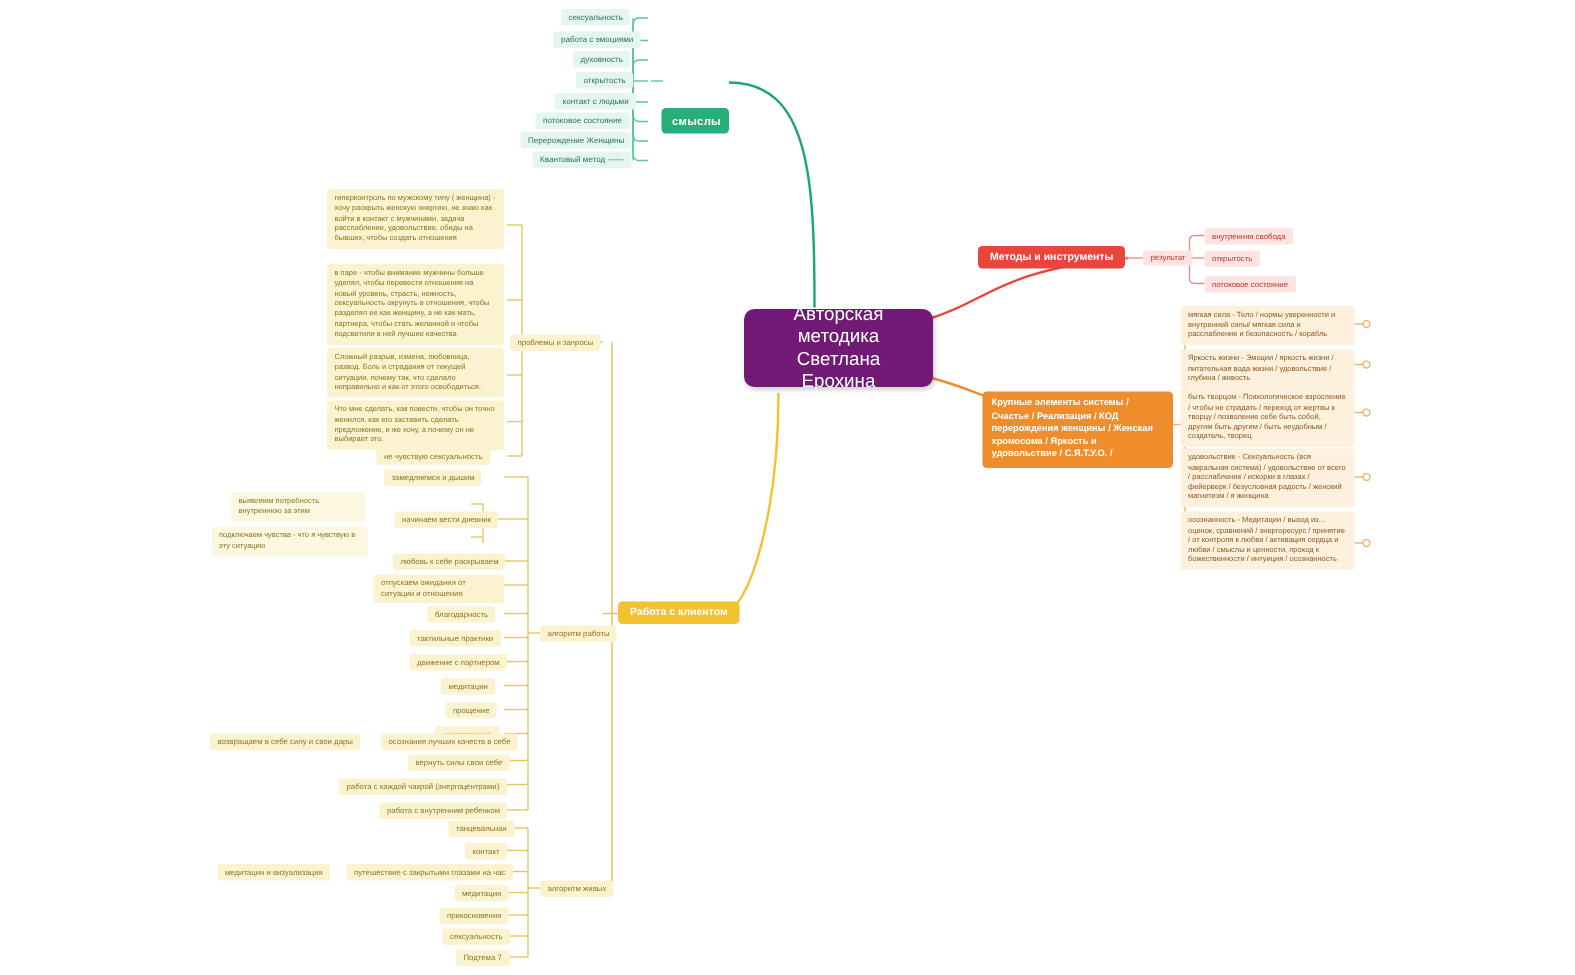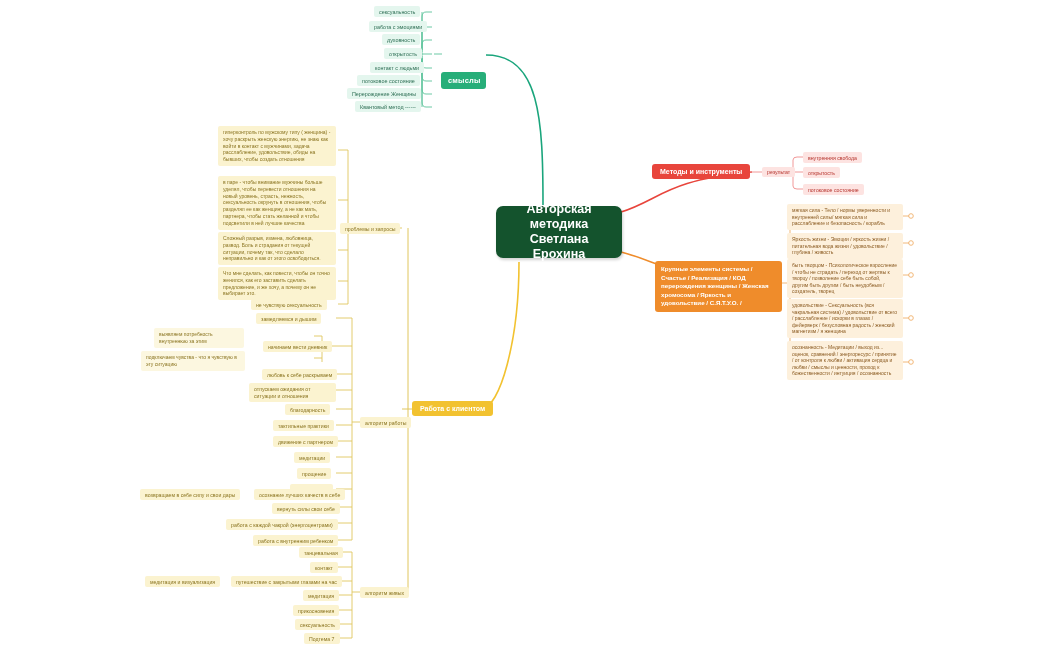--- a/index.html
+++ b/index.html
@@ -9,23 +9,23 @@
     font-family:"Liberation Sans","DejaVu Sans",sans-serif;
     overflow:hidden;
     position:relative;
   }
   #canvas{position:absolute;left:0;top:0;width:1050px;height:650px;}
   svg.links{position:absolute;left:0;top:0;width:1050px;height:650px;pointer-events:none;}
   .node{position:absolute;box-sizing:border-box;}
 
   
   .central{
-    background:#14532d;color:#ffffff;
+    background:#701a75;color:#ffffff;
     border-radius:7px;
-    font-size:12.5px;line-height:15px;font-weight:bold;
+    font-size:12.5px;line-height:15px;font-weight:normal;
     text-align:center;
     display:flex;align-items:center;justify-content:center;
     padding:6px 10px;
     box-shadow:1px 2px 3px rgba(0,0,0,0.18);
   }
 
   
   .green-main{
     background:#27ae79;color:#ffffff;font-weight:bold;
     border-radius:3px;font-size:7.5px;text-align:center;

